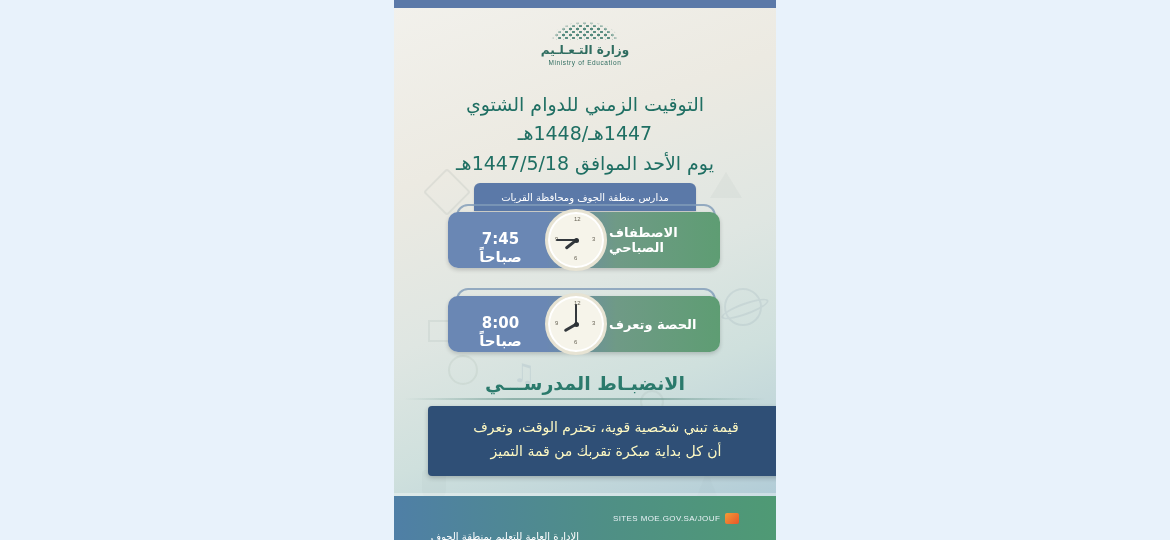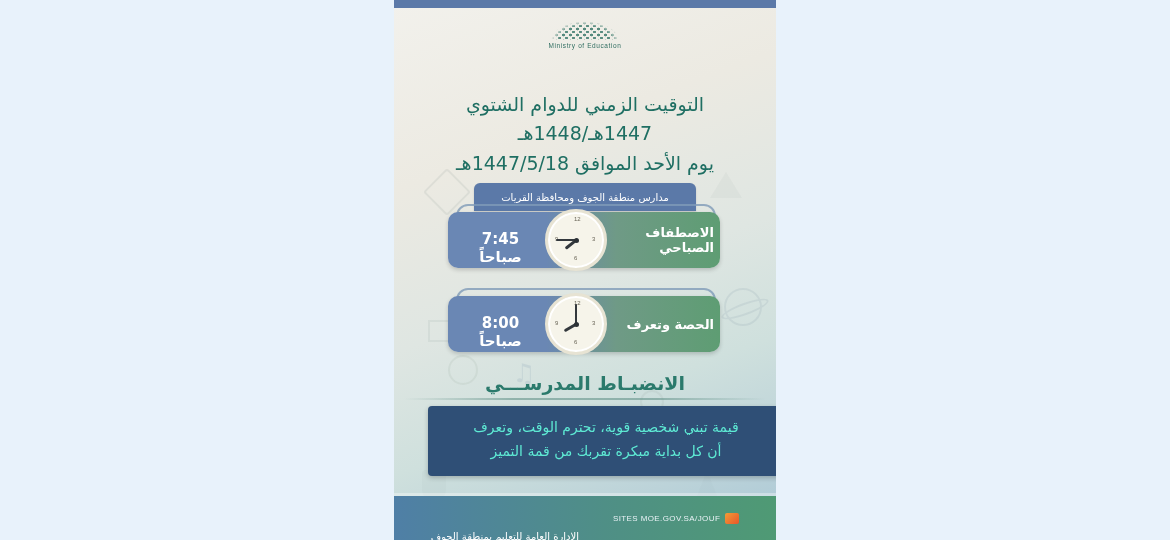--- a/index.html
+++ b/index.html
@@ -83,21 +83,21 @@
   }
   .row-outline{
     position:absolute;left:62px;width:256px;height:56px;
     border:2px solid #7f9bb8;border-radius:12px;opacity:.8;
   }
   .r1{top:212px;}
   .r1o{top:204px;}
   .r2{top:296px;}
   .r2o{top:288px;}
   .row .label{
-    width:105px;text-align:right;font-size:13px;font-weight:bold;
+    width:105px;text-align:left;font-size:13px;font-weight:bold;
     padding-right:6px;
   }
   .row .time{
     flex:1;text-align:center;font-size:15px;font-weight:bold;
     padding-left:10px;direction:rtl;margin-top:16px;
   }
   .clock{
     position:relative;width:56px;height:56px;border-radius:50%;
     background:#f6f4ea;border:3px solid #e7e3d3;
     box-shadow:inset 0 0 0 2px #fff;
@@ -120,21 +120,21 @@
     position:absolute;left:14px;right:14px;top:372px;
     text-align:center;color:#2b7a6c;font-size:19px;font-weight:bold;
     letter-spacing:1px;
   }
   .divider{
     position:absolute;left:10px;top:398px;width:362px;height:2px;
     background:linear-gradient(90deg,rgba(90,140,130,0) 0%,rgba(90,140,130,.55) 30%,rgba(90,140,130,.55) 70%,rgba(90,140,130,0) 100%);
   }
   .quote{
     position:absolute;left:34px;top:406px;width:328px;
-    background:#2f4f76;color:#5eead4;border-radius:4px;
+    background:#2f4f76;color:#fef9c3;border-radius:4px;
     padding:10px 22px 12px 14px;
     font-size:14px;line-height:1.7;text-align:center;direction:rtl;
     box-shadow:0 2px 5px rgba(0,0,0,.22);
   }
   .footer{
     position:absolute;left:0;bottom:0;width:382px;height:44px;
     background:linear-gradient(90deg,#4f7fa6 0%,#4f8f86 55%,#4f9a74 100%);
     display:flex;align-items:center;
   }
   .footer .handle{
@@ -168,20 +168,21 @@
     <div class="deco d3"></div>
     <div class="deco d4"></div>
     <div class="deco d5">♫</div>
     <div class="deco d6"></div>
     <div class="deco d7"></div>
     <div class="deco d8"></div>
     <div class="deco d9"></div>
 
     <div class="logo">
       <div class="logo-dots"></div>
+      <div class="logo-ar">وزارة التـعـلـيم</div>
       <div class="logo-en">Ministry of Education</div>
     </div>
 
     <div class="title">
       <span class="l1">التوقيت الزمني للدوام الشتوي 1447هـ/1448هـ</span>
       <span class="l2">يوم الأحد الموافق 1447/5/18هـ</span>
     </div>
 
     <div class="chip-head">مدارس منطقة الجوف ومحافظة القريات</div>
 

